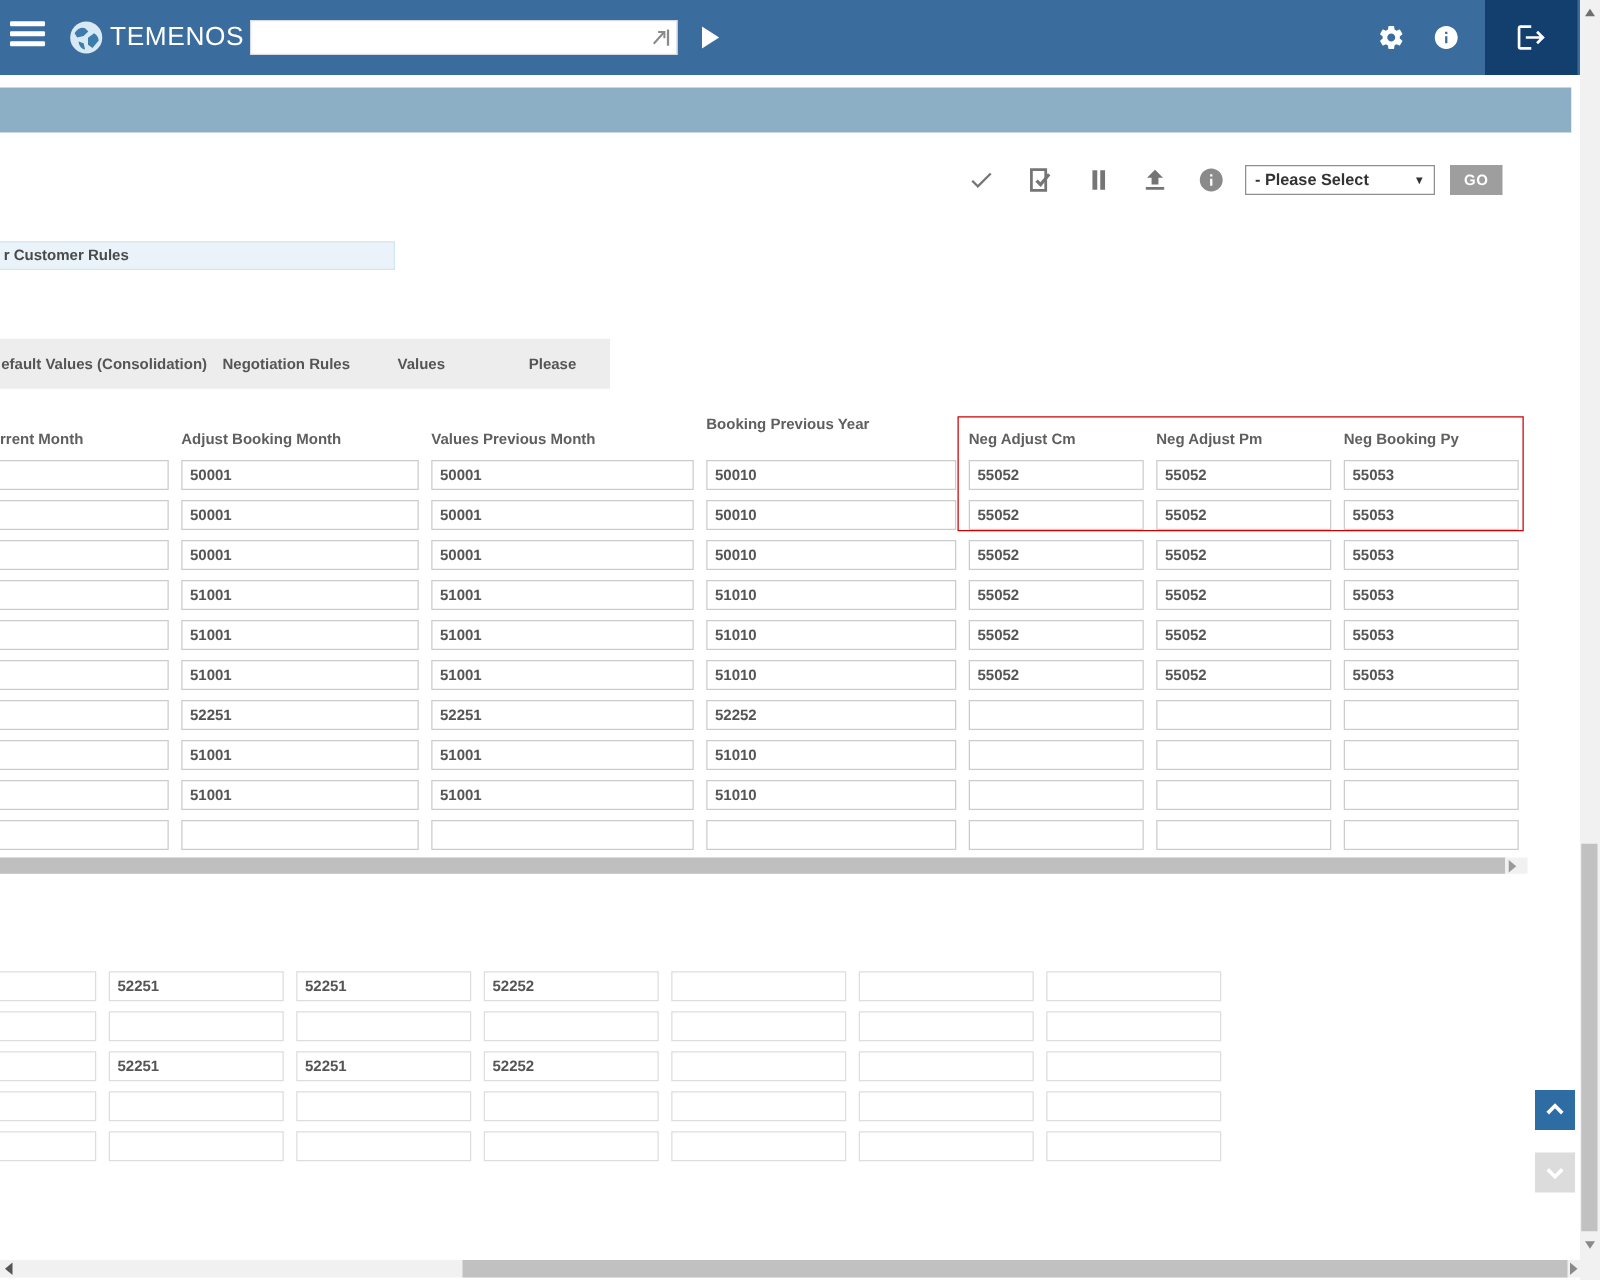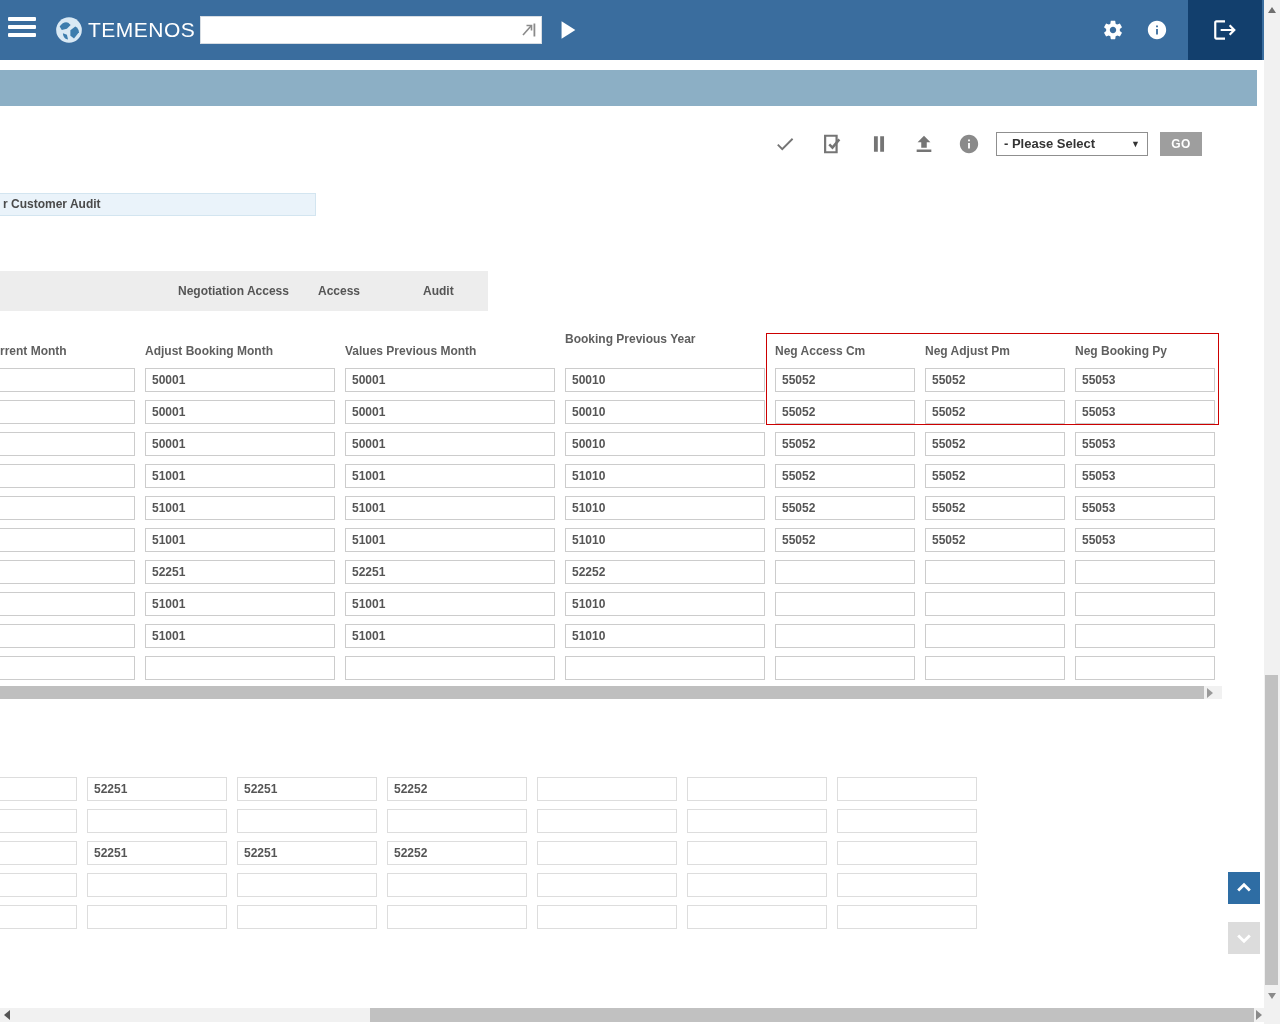--- a/index.html
+++ b/index.html
@@ -154,27 +154,28 @@
       </svg>
   </span>
 
   <div class="action-select">
     <span>- Please Select</span>
     <span class="caret">▼</span>
   </div>
   <button class="go-btn">GO</button>
 
   <div class="section-box">
-    <span>r Customer Audit</span>
+    <span>r Customer Rules</span>
   </div>
 
   <div class="tabbar">
-    <span class="tab" style="left:178px;">Negotiation Access</span>
-    <span class="tab" style="left:318px;">Access</span>
-    <span class="tab" style="left:423px;">Audit</span>
+    <span class="tab" style="left:1px;">efault Values (Consolidation)</span>
+    <span class="tab" style="left:178px;">Negotiation Rules</span>
+    <span class="tab" style="left:318px;">Values</span>
+    <span class="tab" style="left:423px;">Please</span>
   </div>
 
   <div id="grid1" class="g1">
       <div class="ghead" style="left: 0px; top: 344px;">rrent Month</div>
       <input class="gcell" style="left: -20px; width: 155px; top: 368px;">
       <input class="gcell" style="left: -20px; width: 155px; top: 400px;">
       <input class="gcell" style="left: -20px; width: 155px; top: 432px;">
       <input class="gcell" style="left: -20px; width: 155px; top: 464px;">
       <input class="gcell" style="left: -20px; width: 155px; top: 496px;">
       <input class="gcell" style="left: -20px; width: 155px; top: 528px;">
@@ -208,21 +209,21 @@
       <input class="gcell" value="50010" style="left: 565px; width: 200px; top: 368px;">
       <input class="gcell" value="50010" style="left: 565px; width: 200px; top: 400px;">
       <input class="gcell" value="50010" style="left: 565px; width: 200px; top: 432px;">
       <input class="gcell" value="51010" style="left: 565px; width: 200px; top: 464px;">
       <input class="gcell" value="51010" style="left: 565px; width: 200px; top: 496px;">
       <input class="gcell" value="51010" style="left: 565px; width: 200px; top: 528px;">
       <input class="gcell" value="52252" style="left: 565px; width: 200px; top: 560px;">
       <input class="gcell" value="51010" style="left: 565px; width: 200px; top: 592px;">
       <input class="gcell" value="51010" style="left: 565px; width: 200px; top: 624px;">
       <input class="gcell" style="left: 565px; width: 200px; top: 656px;">
-      <div class="ghead" style="left: 775px; top: 344px;">Neg Access Cm</div>
+      <div class="ghead" style="left: 775px; top: 344px;">Neg Adjust Cm</div>
       <input class="gcell" value="55052" style="left: 775px; width: 140px; top: 368px;">
       <input class="gcell" value="55052" style="left: 775px; width: 140px; top: 400px;">
       <input class="gcell" value="55052" style="left: 775px; width: 140px; top: 432px;">
       <input class="gcell" value="55052" style="left: 775px; width: 140px; top: 464px;">
       <input class="gcell" value="55052" style="left: 775px; width: 140px; top: 496px;">
       <input class="gcell" value="55052" style="left: 775px; width: 140px; top: 528px;">
       <input class="gcell" style="left: 775px; width: 140px; top: 560px;">
       <input class="gcell" style="left: 775px; width: 140px; top: 592px;">
       <input class="gcell" style="left: 775px; width: 140px; top: 624px;">
       <input class="gcell" style="left: 775px; width: 140px; top: 656px;">

